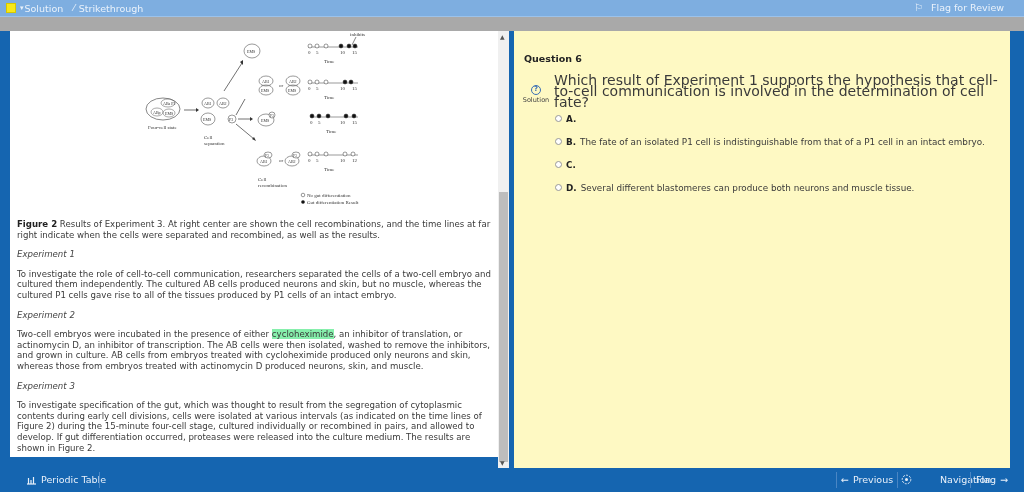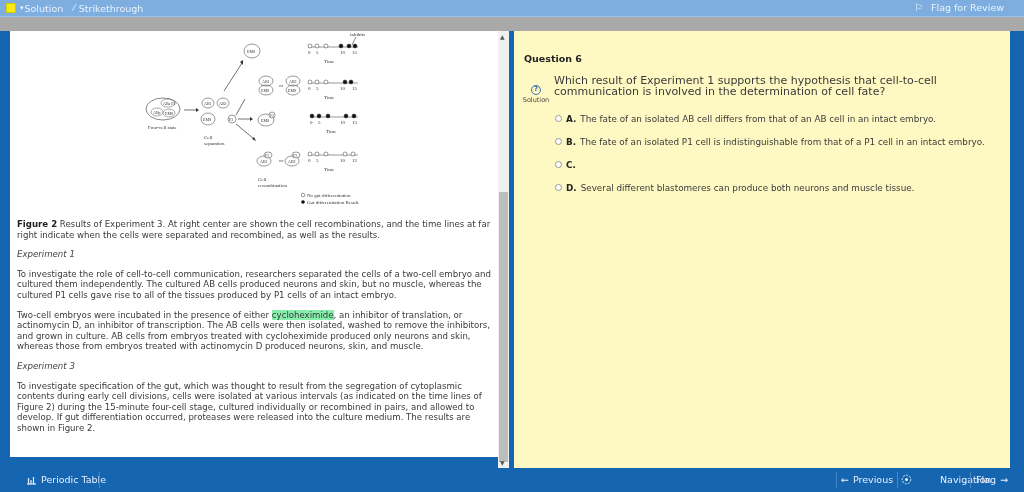--- a/index.html
+++ b/index.html
@@ -21,21 +21,21 @@
   .right-edge { position: absolute; left: 1010px; top: 31px; width: 14px; height: 437px; background: #1565b0; }
   .figure { position: absolute; left: 128px; top: 0; width: 245px; height: 178px; }
   .passage { position: absolute; left: 7px; top: 188px; width: 478px; font-size: 8.6px; line-height: 10.6px; color: #3a3a3a; }
   .passage p { margin-bottom: 9px; }
   .passage .caption b { color: #222; }
   .passage .exp-title { font-style: italic; color: #444; }
   .hl { background: #86efac; }
   .q-title { position: absolute; left: 10px; top: 22px; font-size: 9.5px; font-weight: bold; color: #222; }
   .q-solution { position: absolute; left: 7px; top: 54px; width: 30px; text-align: center; font-size: 6.5px; color: #444; }
   .q-solution .ico { display: block; margin: 0 auto 1px auto; width: 10px; height: 10px; border-radius: 50%; border: 1.5px solid #3a6fb5; color: #3a6fb5; font-size: 7px; line-height: 7px; font-weight: bold; }
-  .q-stem { position: absolute; left: 40px; top: 44px; width: 450px; font-size: 11px; line-height: 11px; color: #3a3a3a; }
+  .q-stem { position: absolute; left: 40px; top: 44px; width: 450px; font-size: 14px; line-height: 11px; color: #3a3a3a; }
   .options { position: absolute; left: 41px; top: 76px; width: 440px; }
   .opt { display: flex; align-items: center; font-size: 8.8px; color: #3a3a3a; height: 23px; }
   .opt .radio { width: 7px; height: 7px; border: 1px solid #999; border-radius: 50%; margin-right: 4px; background: #fff; }
   .opt .lbl { font-weight: bold; color: #222; margin-right: 4px; }
   .bottombar { position: absolute; left: 0; top: 468px; width: 1024px; height: 24px; background: #1565b0; color: #e8f0fa; font-size: 9.5px; }
   .bottombar .item { position: absolute; top: 6px; display: flex; align-items: center; gap: 4px; }
   .bottombar .sep { position: absolute; top: 4px; width: 1px; height: 16px; background: #4a86c4; }
   svg { display: block; }
 </style>
 </head>
@@ -193,20 +193,21 @@
       <text x="169" y="173" font-size="5">Gut differentiation Result</text>
     </svg>
   </div>
 
   <div class="passage">
     <p class="caption">
       <b>Figure 2</b><span> Results of Experiment 3. At right center are shown the cell recombinations, and the time lines at far right indicate when the cells were separated and recombined, as well as the results.</span>
     </p>
     <p class="exp-title">Experiment 1</p>
     <p>To investigate the role of cell-to-cell communication, researchers separated the cells of a two-cell embryo and cultured them independently. The cultured AB cells produced neurons and skin, but no muscle, whereas the cultured P1 cells gave rise to all of the tissues produced by P1 cells of an intact embryo.</p>
+    <p class="exp-title">Experiment 2</p>
     <p><span>Two-cell embryos were incubated in the presence of either </span><span class="hl">cycloheximide</span><span>, an inhibitor of translation, or actinomycin D, an inhibitor of transcription. The AB cells were then isolated, washed to remove the inhibitors, and grown in culture. AB cells from embryos treated with cycloheximide produced only neurons and skin, whereas those from embryos treated with actinomycin D produced neurons, skin, and muscle.</span></p>
     <p class="exp-title">Experiment 3</p>
     <p>To investigate specification of the gut, which was thought to result from the segregation of cytoplasmic contents during early cell divisions, cells were isolated at various intervals (as indicated on the time lines of Figure 2) during the 15-minute four-cell stage, cultured individually or recombined in pairs, and allowed to develop. If gut differentiation occurred, proteases were released into the culture medium. The results are shown in Figure 2.</p>
   </div>
 </div>
 
 <div class="scrollbar">
   <span class="arr" style="top:2px;">▲</span>
   <div class="thumb"></div>
   <span class="arr" style="bottom:2px;">▼</span>
@@ -218,21 +219,20 @@
   <div class="q-title">Question 6</div>
   <div class="q-solution">
     <span class="ico">?</span>
     <span>Solution</span>
   </div>
   <div class="q-stem">Which result of Experiment 1 supports the hypothesis that cell-to-cell communication is involved in the determination of cell fate?</div>
   <div class="options">
     <div class="opt">
       <span class="radio"></span>
       <span class="lbl">A.</span>
-      <span>The fate of an isolated AB cell differs from that of an AB cell in an intact embryo.</span>
     </div>
     <div class="opt">
       <span class="radio"></span>
       <span class="lbl">B.</span>
       <span>The fate of an isolated P1 cell is indistinguishable from that of a P1 cell in an intact embryo.</span>
     </div>
     <div class="opt">
       <span class="radio"></span>
       <span class="lbl">C.</span>
     </div>

